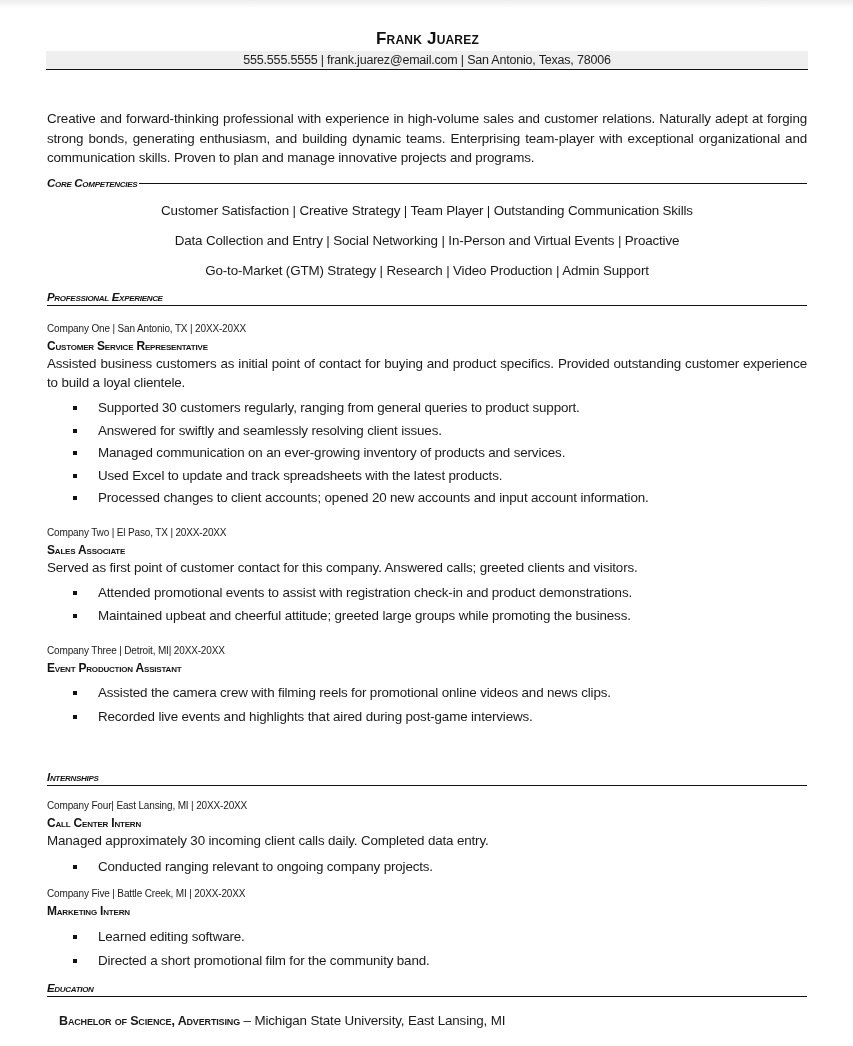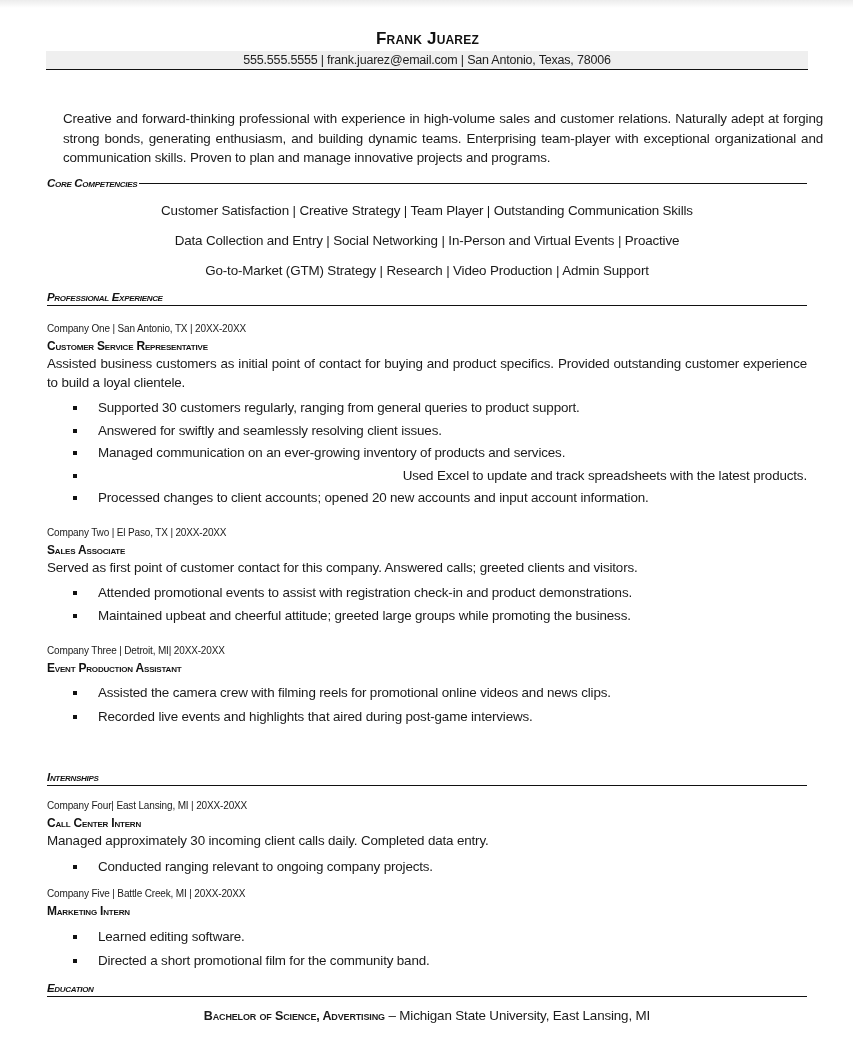--- a/index.html
+++ b/index.html
@@ -22,21 +22,20 @@
     .contact-band {
       position: absolute; top: 51px; left: -1px; width: 762px; height: 19px;
       background: #efefef; border-bottom: 1.5px solid #111;
       text-align: center; font-size: 12.5px; line-height: 18px; color: #222;
       letter-spacing: -0.2px;
     }
     .summary {
       position: absolute; top: 109px; left: 0; width: 760px;
       font-size: 13.4px; line-height: 19.5px; text-align: justify; color: #1a1a1a;
       letter-spacing: -0.15px;
-      margin-left: 16px;
     }
     .section-head {
       position: absolute; left: 0; width: 760px;
       font-size: 11.5px; font-weight: bold; font-style: italic;
       font-variant: small-caps; color: #111; letter-spacing: -0.3px;
     }
     .section-head.ruled { border-bottom: 1.3px solid #111; height: 17px; line-height: 16px; }
     .section-head.inline { display: flex; align-items: center; height: 16px; }
     .section-head.inline .rule { flex: 1; height: 0; border-top: 1.3px solid #111; margin-left: 2px; }
     .comp-line {
@@ -54,22 +53,22 @@
     }
     .bullets { list-style: none; }
     .bullets li {
       position: relative; padding-left: 51px; font-size: 13.4px; line-height: 18px;
       letter-spacing: -0.15px;
     }
     .bullets li .bullet {
       position: absolute; left: 26px; top: 7px; width: 4px; height: 4px; background: #111;
     }
     .edu {
-      position: absolute; top: 1009px; left: 0; width: 760px; text-align: center;
-      font-size: 13.4px; line-height: 14px; letter-spacing: -0.15px;
+      position: absolute; top: 1009px; left: 12px; width: 760px; text-align: left;
+      font-size: 13.4px; line-height: 24px; letter-spacing: -0.15px;
     }
     .edu .degree { font-weight: bold; font-variant: small-caps; font-size: 12.5px; }
   </style>
 </head>
 <body>
 
 <div class="top-shadow"></div>
 
 <div class="page">
 
@@ -90,21 +89,21 @@
 
   <div class="abs" style="top:320px;">
     <div class="company">Company One | San Antonio, TX | 20XX-20XX</div>
     <div class="role">Customer Service Representative</div>
     <div class="para">Assisted business customers as initial point of contact for buying and product specifics. Provided outstanding customer experience to build a loyal clientele.</div>
   </div>
   <ul class="bullets abs" style="top:399px;">
     <li style="margin-bottom:4.5px;"><span class="bullet"></span><span>Supported 30 customers regularly, ranging from general queries to product support.</span></li>
     <li style="margin-bottom:4.5px;"><span class="bullet"></span><span>Answered for swiftly and seamlessly resolving client issues.</span></li>
     <li style="margin-bottom:4.5px;"><span class="bullet"></span><span>Managed communication on an ever-growing inventory of products and services.</span></li>
-    <li style="margin-bottom:4.5px;text-align:right;"><span class="bullet"></span><span>Used Excel to update and track spreadsheets with the latest products.</span></li>
+    <li style="margin-bottom:4.5px;"><span class="bullet"></span><span>Used Excel to update and track spreadsheets with the latest products.</span></li>
     <li><span class="bullet"></span><span>Processed changes to client accounts; opened 20 new accounts and input account information.</span></li>
   </ul>
 
   <div class="abs" style="top:524px;">
     <div class="company">Company Two | El Paso, TX | 20XX-20XX</div>
     <div class="role">Sales Associate</div>
     <div class="para">Served as first point of customer contact for this company. Answered calls; greeted clients and visitors.</div>
   </div>
   <ul class="bullets abs" style="top:584px;">
     <li style="margin-bottom:4.5px;"><span class="bullet"></span><span>Attended promotional events to assist with registration check-in and product demonstrations.</span></li>

